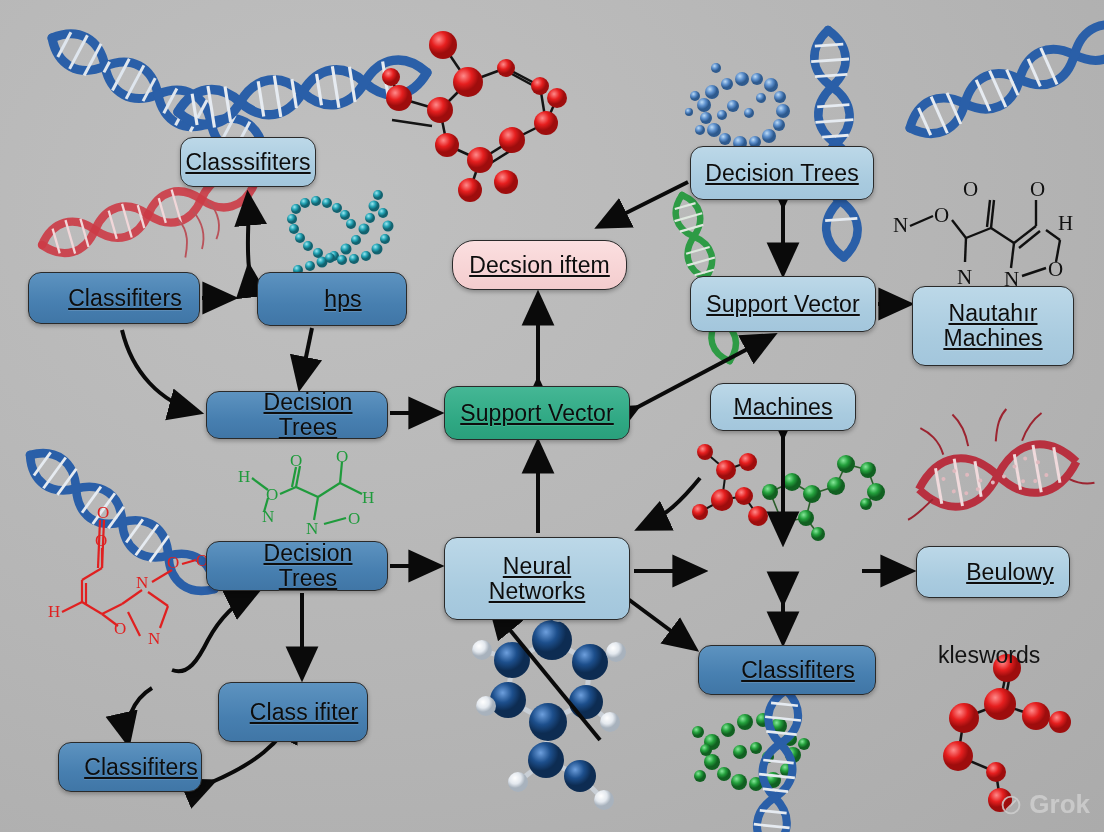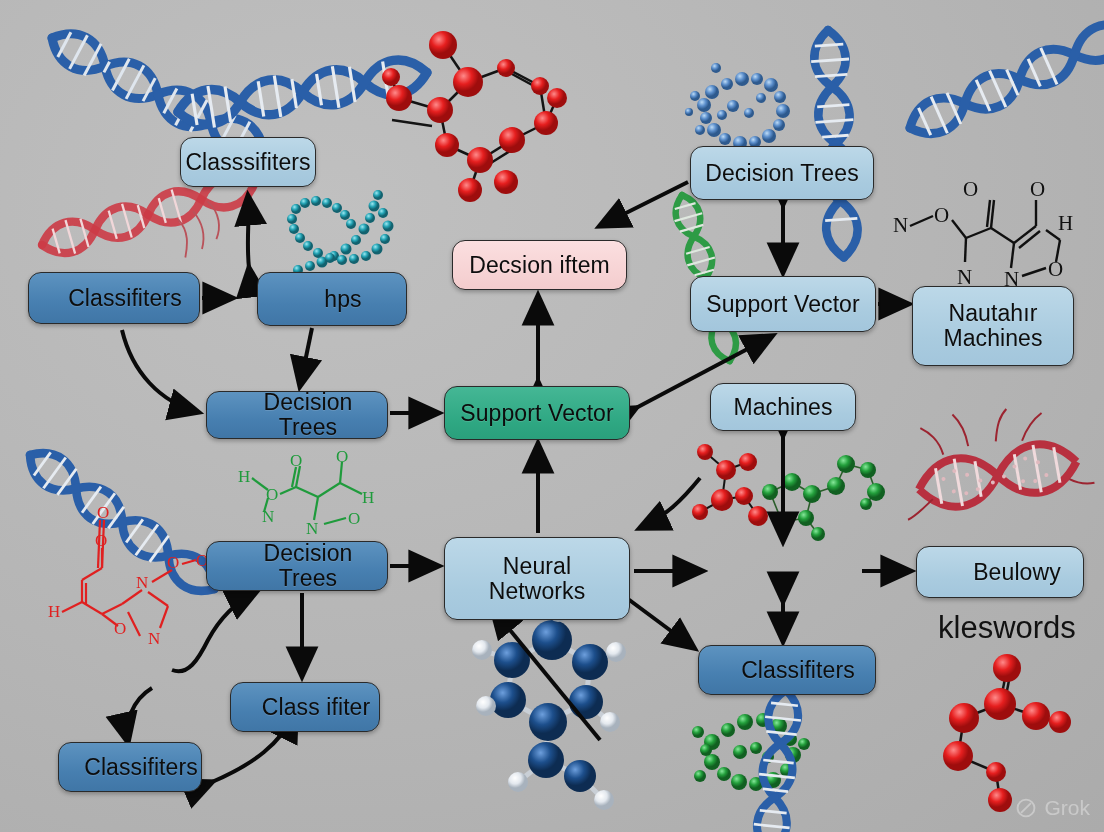--- a/index.html
+++ b/index.html
@@ -23,33 +23,35 @@
     border:1.6px solid #2a2a2a;
     border-radius:13px;
     color:#0d0d0d;
     font-size:23px;
     line-height:1.08;
     letter-spacing:.1px;
     box-shadow:0 2px 4px rgba(0,0,0,.28);
     box-sizing:border-box;
     padding:2px 6px;
     text-shadow:0 1px 0 rgba(255,255,255,.12);
+    text-decoration:underline;
   }
   .blue-dark{background:linear-gradient(180deg,#5d93c0 0%,#477fb0 60%,#4076a6 100%);padding-left:28px;}
   .blue-light{background:linear-gradient(180deg,#bcd8e8 0%,#a9cbdf 65%,#a3c6dc 100%);}
   .green{background:linear-gradient(180deg,#45b795 0%,#2fa883 65%,#2aa07c 100%);}
-  .pink{background:linear-gradient(180deg,#fbdfe0 0%,#f6d2d3 70%,#f3cccd 100%);}
+  .pink{background:linear-gradient(180deg,#fbdfe0 0%,#f6d2d3 70%,#f3cccd 100%);border-radius:22px;}
   .plain-label{
-    position:absolute;z-index:3;color:#121212;font-size:31px;
+    position:absolute;z-index:3;color:#121212;font-size:23px;
     white-space:nowrap;
+    margin-top:32px;
   }
   .watermark{
     position:absolute;z-index:5;right:14px;bottom:12px;
     display:flex;align-items:center;gap:7px;
-    color:#cfcfcf;font-size:21px;opacity:.85;
+    color:#cfcfcf;font-size:26px;opacity:.85;font-weight:bold;
   }
 </style>
 </head>
 <body>
 
 <div id="stage">
 
   <svg class="layer" id="art" viewBox="0 0 1104 832">
     <defs>
       <g id="helixUnit">
@@ -678,33 +680,33 @@
   <div class="node blue-light" style="left:710px;top:383px;width:146px;height:48px;">
     <span>Machines</span>
   </div>
 
   <div class="node blue-light" style="left:444px;top:537px;width:186px;height:83px;white-space:pre-line;">
     <span>Neural
 Networks</span>
   </div>
 
 
-  <div class="node blue-light" style="left:916px;top:546px;width:168px;height:52px;padding-left:40px;">
+  <div class="node blue-light" style="left:916px;top:546px;width:154px;height:52px;padding-left:40px;">
     <span>Beulowy</span>
   </div>
 
   <div class="node blue-dark" style="left:698px;top:645px;width:178px;height:50px;">
     <span>Classifiters</span>
   </div>
 
   <div class="node blue-dark" style="left:206px;top:541px;width:182px;height:50px;">
     <span>Decision Trees</span>
   </div>
 
-  <div class="node blue-dark" style="left:230px;top:682px;width:150px;height:50px;">
+  <div class="node blue-dark" style="left:218px;top:682px;width:150px;height:60px;">
     <span>Class ifiter</span>
   </div>
 
   <div class="node blue-dark" style="left:58px;top:742px;width:144px;height:50px;">
     <span>Classifiters</span>
   </div>
 
   <div class="plain-label" style="left:938px;top:610px;">
     <span>kleswords</span>
   </div>

